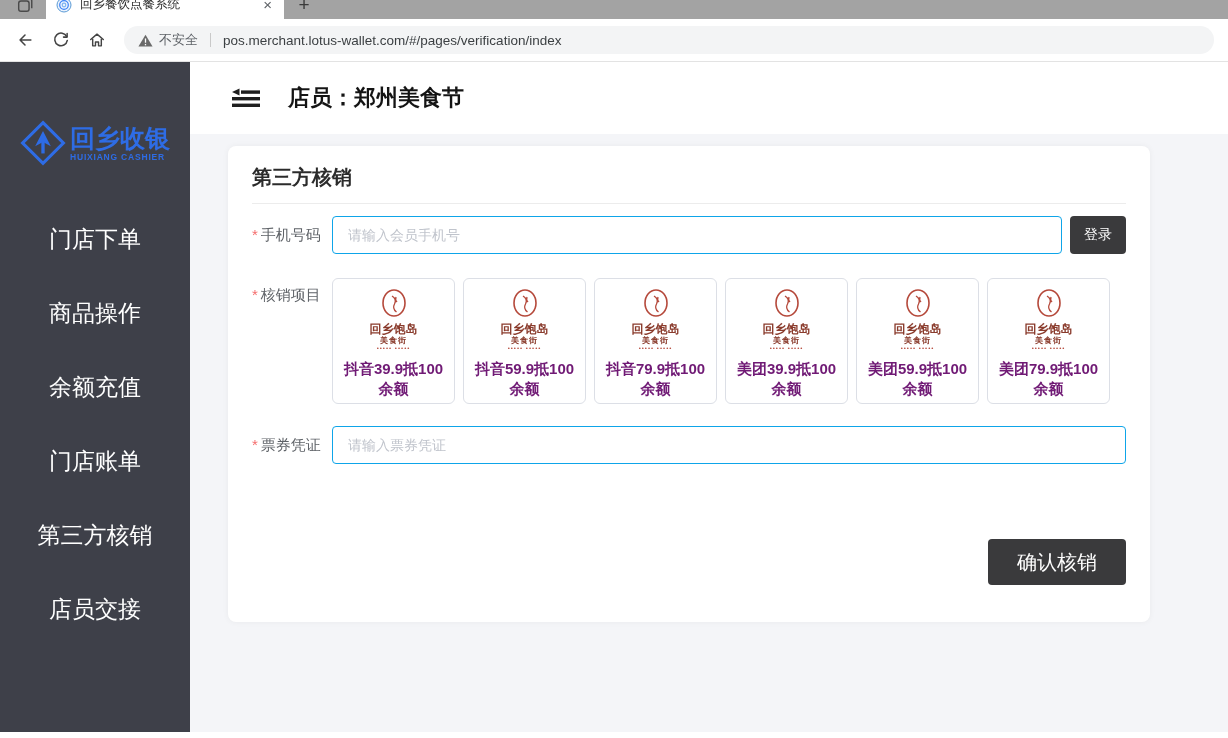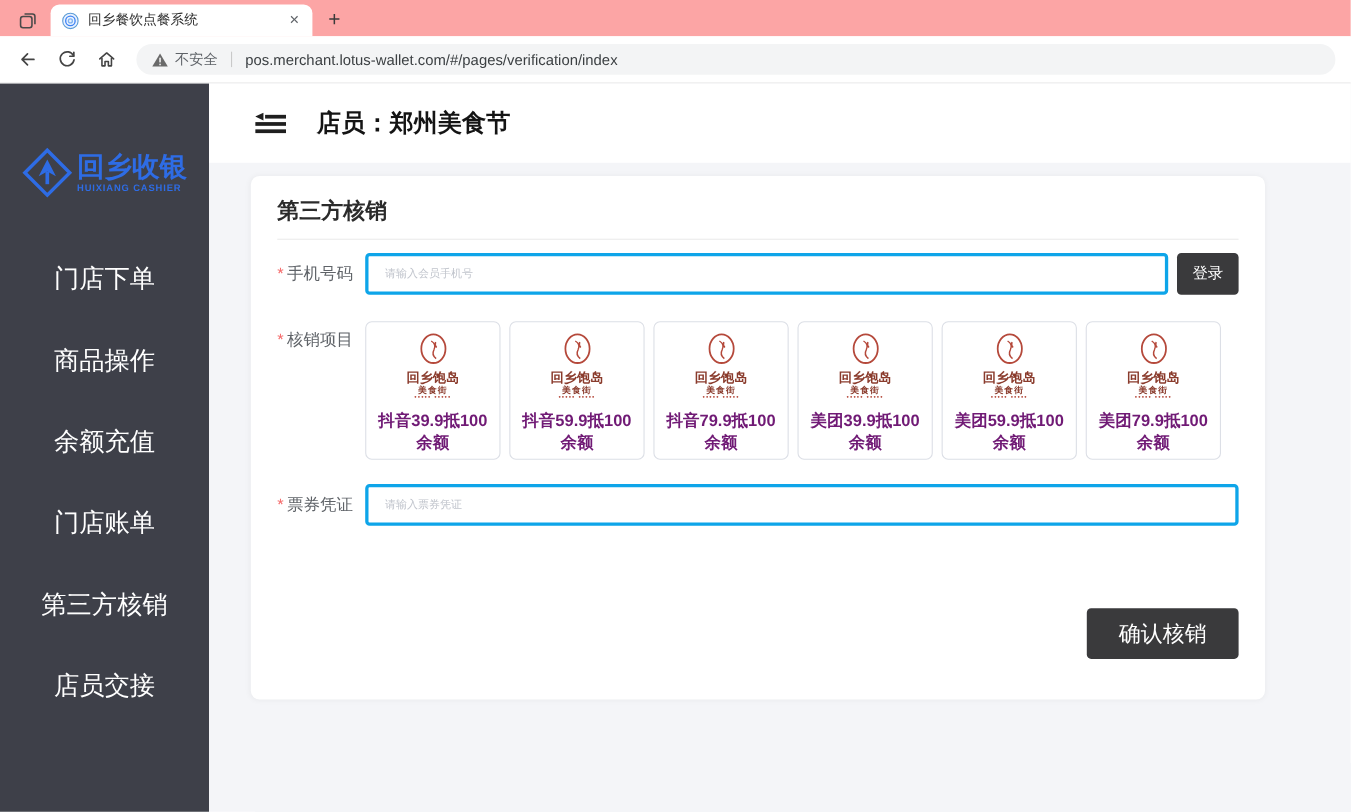--- a/index.html
+++ b/index.html
@@ -1,20 +1,20 @@
 <!DOCTYPE html>
 <html><head>
 <meta charset="utf-8">
 <style>
   * { margin:0; padding:0; box-sizing:border-box; }
   html,body { width:1228px; height:738px; overflow:hidden;
     font-family:"Liberation Sans","DejaVu Sans",sans-serif; background:#fff; }
 
   
-  .tabbar { height:33px; background:#fca5a5; display:flex; align-items:flex-end; }
+  .tabbar { height:19px; background:#a3a3a3; display:flex; align-items:flex-end; }
   .tab-actions { width:34px; height:29px; margin:0 4px 0 8px; display:flex; align-items:center; justify-content:center; border-radius:6px; }
   .tab { width:238px; height:29px; background:#fff; border-radius:8px 8px 0 0; display:flex; align-items:center; padding:0 8px 0 10px; }
   .favicon { width:16px; height:16px; margin-right:8px; flex:0 0 auto; }
   .tab-title { font-size:12.5px; color:#2f2f2f; flex:1; white-space:nowrap; overflow:hidden; }
   .tab-close { font-size:15px; color:#5f6368; padding:0 4px; cursor:pointer; }
   .newtab { width:28px; height:28px; margin-left:6px; font-size:19px; color:#3a3a3a; display:flex; align-items:center; justify-content:center; cursor:pointer; }
 
   .addressrow { height:43px; background:#fff; border-bottom:1px solid #e3e3e3; display:flex; align-items:center; padding:0 14px 0 10px; }
   .nav-ico { width:30px; height:28px; display:flex; align-items:center; justify-content:center; margin-right:6px; border-radius:4px; }
   .address-pill { flex:1; height:28px; margin-left:6px; background:#f3f4f5; border-radius:14px; display:flex; align-items:center; padding:0 14px; }
@@ -41,21 +41,21 @@
   .panel-title { font-size:20px; font-weight:bold; color:#2b2b2b; }
   .divider { margin-top:12px; border-bottom:1px solid #ececec; }
 
   .form-row { display:flex; align-items:center; }
   .row-phone { margin-top:12px; }
   .row-cards { margin-top:24px; align-items:flex-start; }
   .row-voucher { margin-top:22px; }
   .f-label { width:80px; flex:0 0 auto; font-size:15px; color:#5f6368; padding-top:0; }
   .row-cards .f-label { padding-top:8px; }
   .req { color:#f56c6c; margin-right:3px; }
-  .f-input { flex:1; height:38px; border:3px solid #0ea5e9; border-radius:4px; padding:0 15px; font-size:10px; color:#15803d; outline:none; background:#fff; }
+  .f-input { flex:1; height:38px; border:1px solid #0ea5e9; border-radius:4px; padding:0 15px; font-size:14px; color:#15803d; outline:none; background:#fff; }
   .f-input::placeholder { color:#c0c4cc; }
   .login-btn { width:56px; height:38px; margin-left:8px; background:#3a3a3c; color:#fff; border:none; border-radius:4px; font-size:14px; cursor:pointer; flex:0 0 auto; }
 
   .cards { display:flex; gap:8px; }
   .vcard { width:123px; height:126px; border:1px solid #dcdfe6; border-radius:6px; background:#fff;
     display:flex; flex-direction:column; align-items:center; padding-top:9px; cursor:pointer; }
   .stamp { height:32px; }
   .brand { font-size:12px; font-weight:bold; color:#8a3b2c; line-height:14px; margin-top:2px; }
   .brand-sub { font-size:8px; font-weight:bold; color:#8a3b2c; line-height:9px; letter-spacing:1px; }
   .brand-dots { font-size:6px; color:#b5493b; line-height:7px; letter-spacing:1px; }

